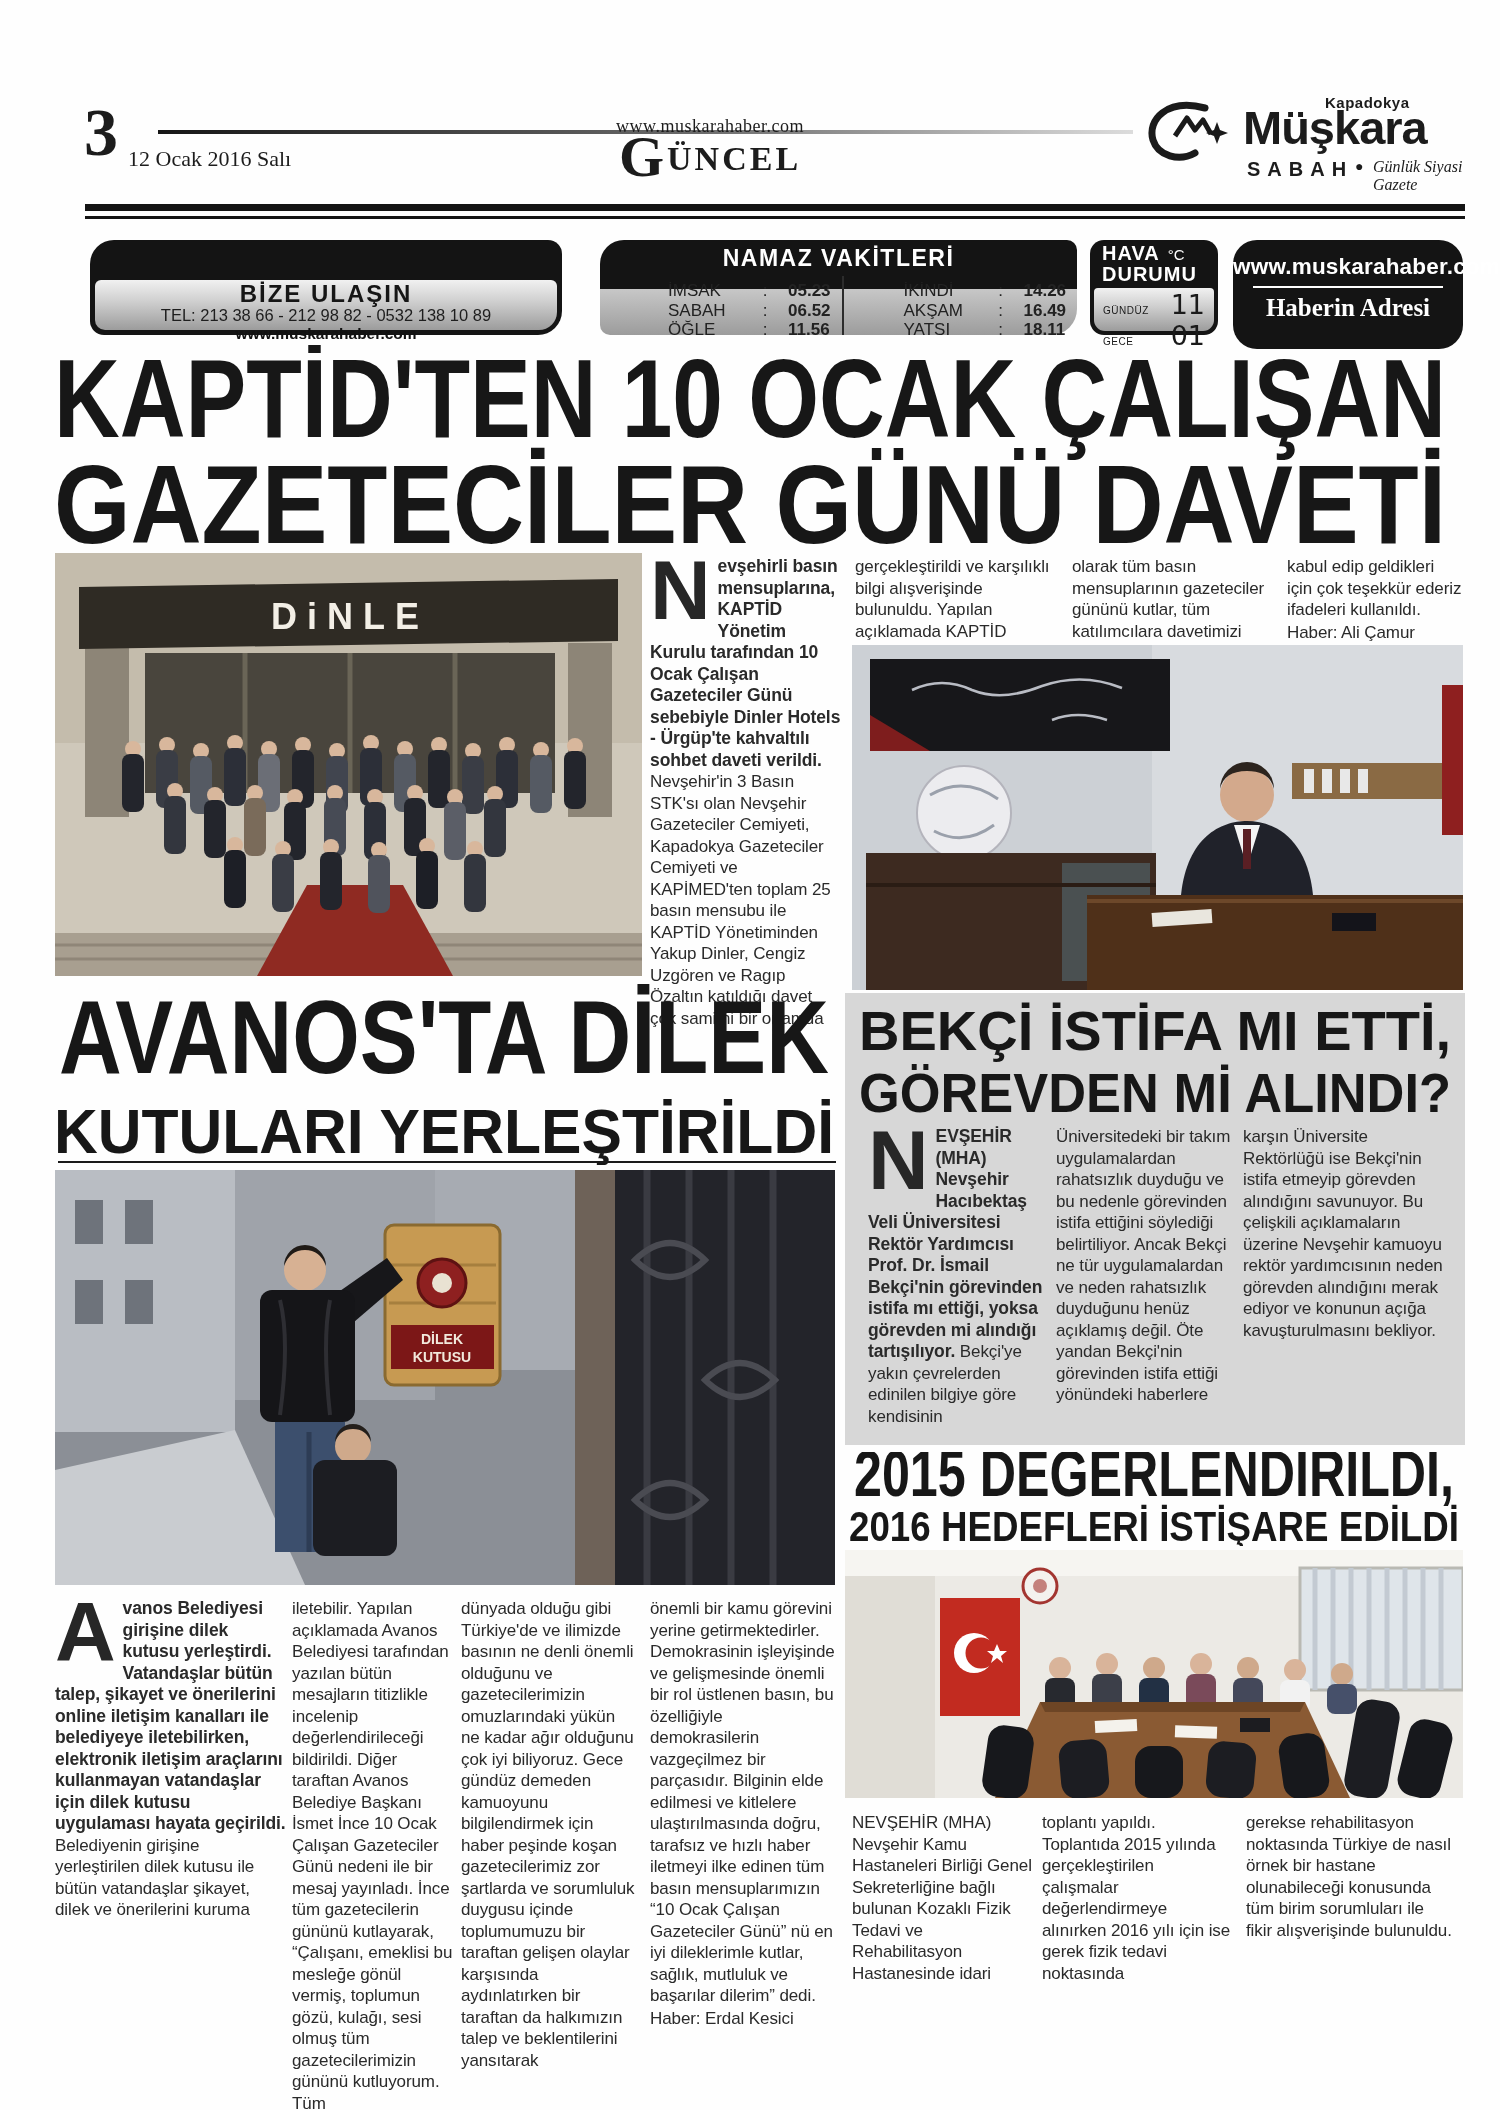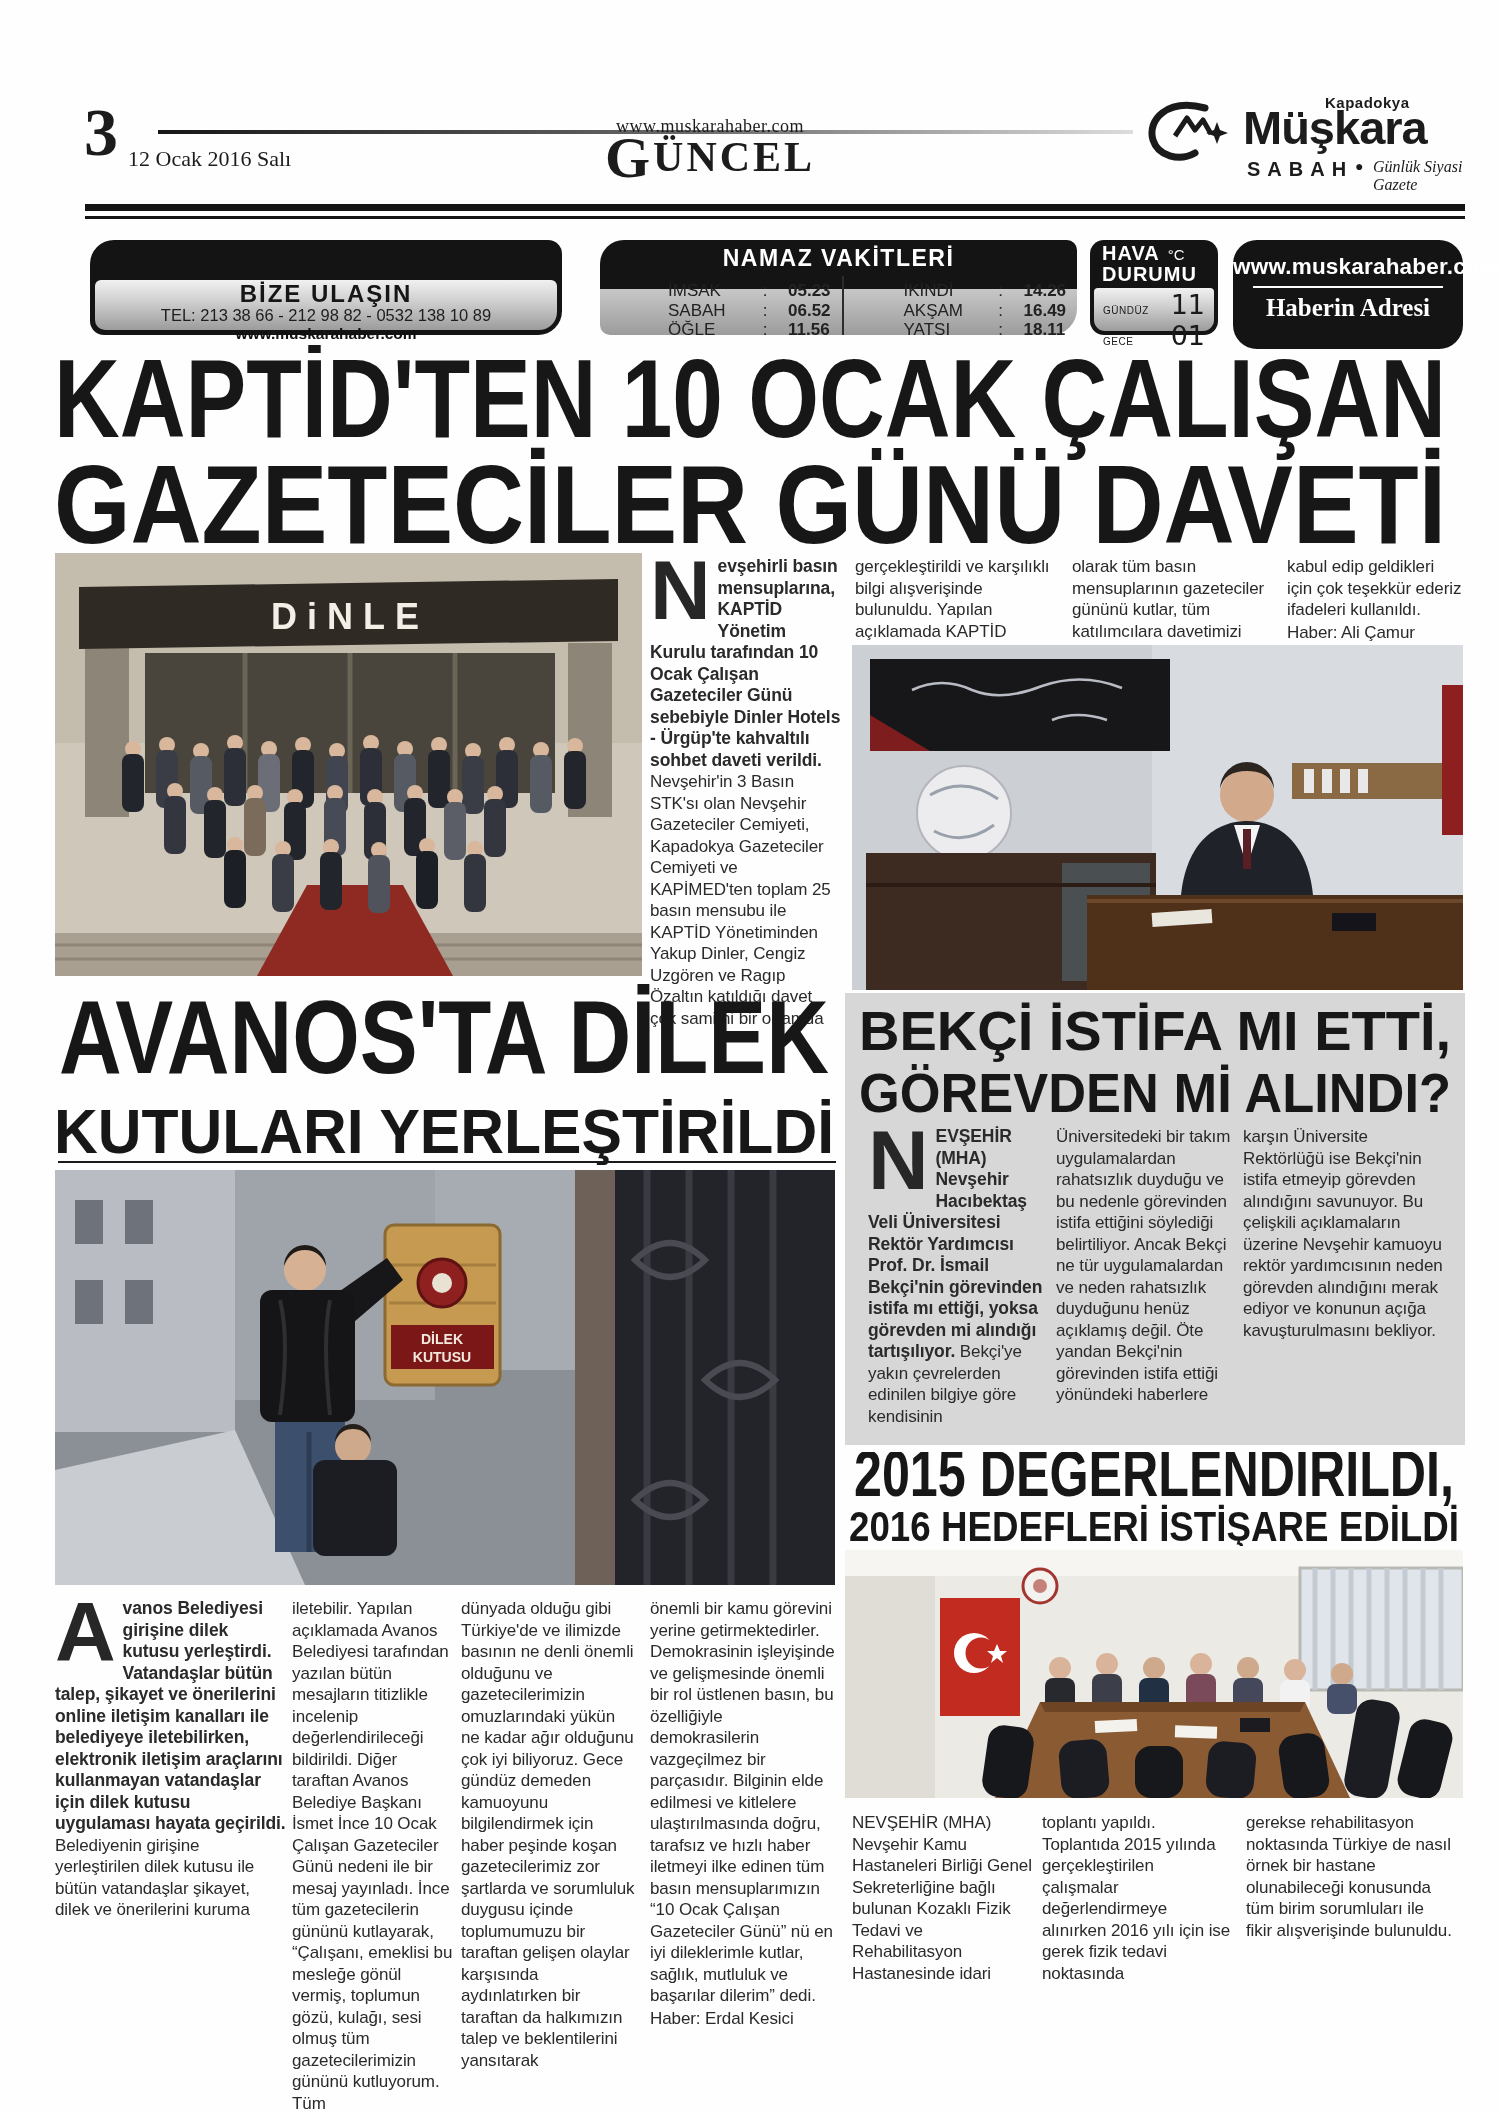--- a/index.html
+++ b/index.html
@@ -10,21 +10,21 @@
   
   .pageno{font-family:"Liberation Serif",serif;font-weight:bold;font-size:68px;line-height:60px;}
   .dateline{font-family:"Liberation Serif",serif;font-size:22px;}
   .rule-grad{height:4px;background:linear-gradient(to right,#161616 0%,#6a6a6a 55%,#dcdcdc 100%);}
   .rule-thick{height:7px;background:#141414;}
   .rule-thin{height:3px;background:#141414;}
   .guncel-wrap{text-align:center;}
   .guncel-url{font-family:"Liberation Serif",serif;font-size:18px;letter-spacing:.5px;}
   .guncel-word{font-family:"Liberation Serif",serif;font-weight:bold;letter-spacing:3px;line-height:40px;}
   .guncel-initial{font-size:58px;vertical-align:-6px;}
-  .guncel-rest{font-size:42px;}
+  .guncel-rest{font-size:34px;}
   .logo-region{font-weight:bold;font-size:15px;letter-spacing:.5px;}
   .logo-brand{font-weight:900;font-size:47px;letter-spacing:-1px;line-height:44px;}
   .logo-haber{font-weight:900;font-size:20px;letter-spacing:7px;}
   .logo-tagline{font-family:"Liberation Serif",serif;font-style:italic;font-size:16px;}
 
   
   .blackbox{background:#141414;color:#fff;}
   .graybody{background:linear-gradient(180deg,#f1f1f1 0%,#cdcdcd 45%,#9c9c9c 100%);}
   .hotline-title{font-weight:900;font-size:30px;letter-spacing:1px;text-align:center;line-height:38px;}
   .hotline-sub{font-weight:900;font-size:24px;letter-spacing:2px;line-height:25px;color:#161616;text-align:center;}

